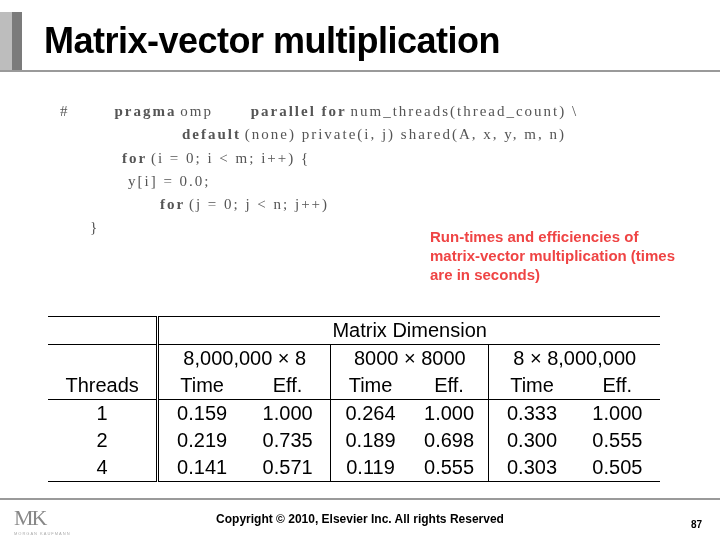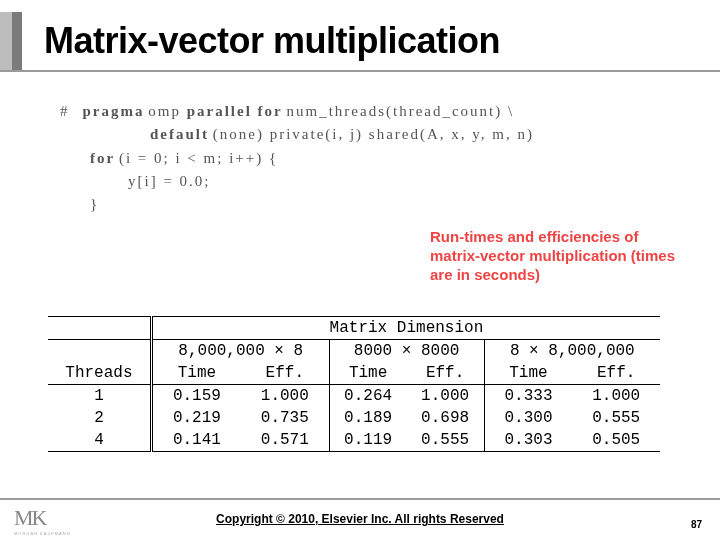--- a/index.html
+++ b/index.html
@@ -4,33 +4,33 @@
 <style>
   * { box-sizing: border-box; margin: 0; padding: 0; }
   html, body { width: 720px; height: 540px; background: #fff; font-family: Arial, Helvetica, sans-serif; color: #000; overflow: hidden; }
   .slide { position: relative; width: 720px; height: 540px; }
   .title-bar { position: absolute; left: 0; top: 12px; right: 0; }
   .title-bar .accent-outer { position: absolute; left: 0; top: 0; width: 22px; height: 58px; background: #7b7b7b; }
   .title-bar .accent-inner { position: absolute; left: 0; top: 0; width: 12px; height: 58px; background: #bdbdbd; }
   .title-bar .rule { position: absolute; left: 0; top: 58px; width: 720px; height: 2px; background: #9a9a9a; }
   .title-text { position: absolute; left: 44px; top: 8px; font-size: 36px; font-weight: 700; letter-spacing: -0.5px; }
   .code-block { position: absolute; left: 60px; top: 100px; width: 600px; font-family: "Times New Roman", serif; font-size: 15px; line-height: 1.55; color: #555; }
-  .code-block .kw { font-weight: 700; letter-spacing: 2px; }
+  .code-block .kw { font-weight: 700; letter-spacing: 2px; margin-left: 32px; }
   .code-block .sp { letter-spacing: 2px; }
   .caption { position: absolute; left: 430px; top: 228px; width: 250px; font-size: 15px; font-weight: 700; line-height: 1.25; color: #ef4444; }
-  .table-wrap { position: absolute; left: 48px; top: 316px; width: 612px; font-family: Liberation Mono, monospace; font-size: 16px; }
+  .table-wrap { position: absolute; left: 48px; top: 316px; width: 612px; font-family: Liberation Sans, sans-serif; font-size: 20px; }
   table { border-collapse: collapse; width: 100%; }
   td, th { padding: 2px 6px; text-align: center; vertical-align: middle; }
   .bt { border-top: 1px solid #000; }
   .bb { border-bottom: 1px solid #000; }
   .br { border-right: 1px solid #000; }
   .brd { border-right: 3px double #000; }
   .footer { position: absolute; left: 0; bottom: 0; width: 720px; height: 42px; }
   .footer .footer-rule { position: absolute; left: 0; top: 0; width: 720px; height: 2px; background: #9a9a9a; }
-  .footer .copy { position: absolute; left: 0; width: 720px; bottom: 14px; text-align: center; font-size: 12px; font-weight: 700; text-decoration: underline; }
+  .footer .copy { position: absolute; left: 0; width: 720px; bottom: 14px; text-align: center; font-size: 12px; font-weight: 700; }
   .footer .pagenum { position: absolute; right: 18px; bottom: 10px; font-size: 10px; font-weight: 700; }
   .logo { position: absolute; left: 14px; bottom: 4px; }
   .logo .mk { font-family: "Times New Roman", serif; font-size: 22px; color: #888; letter-spacing: -2px; }
   .logo .sub { font-size: 4px; color: #aaa; letter-spacing: 1px; display: block; }
 </style>
 </head>
 <body>
 
 <div class="slide">
 
@@ -51,20 +51,24 @@
     </div>
     <div style="padding-left:90px">
       <span class="kw">default</span>
       <span class="sp">(none) private(i, j) shared(A, x, y, m, n)</span>
     </div>
     <div style="padding-left:30px">
       <span class="kw">for</span>
       <span class="sp"> (i = 0; i &lt; m; i++) {</span>
     </div>
     <div class="sp" style="padding-left:68px">y[i] = 0.0;</div>
+    <div style="padding-left:68px">
+      <span class="kw">for</span>
+      <span class="sp"> (j = 0; j &lt; n; j++)</span>
+    </div>
     <div class="sp" style="padding-left:30px">}</div>
   </div>
 
   <div class="caption">Run-times and efficiencies of matrix-vector multiplication (times are in seconds)</div>
 
   <div class="table-wrap">
     <table>
       <tbody>
           <tr class="bt">
         <td class="brd"></td>

